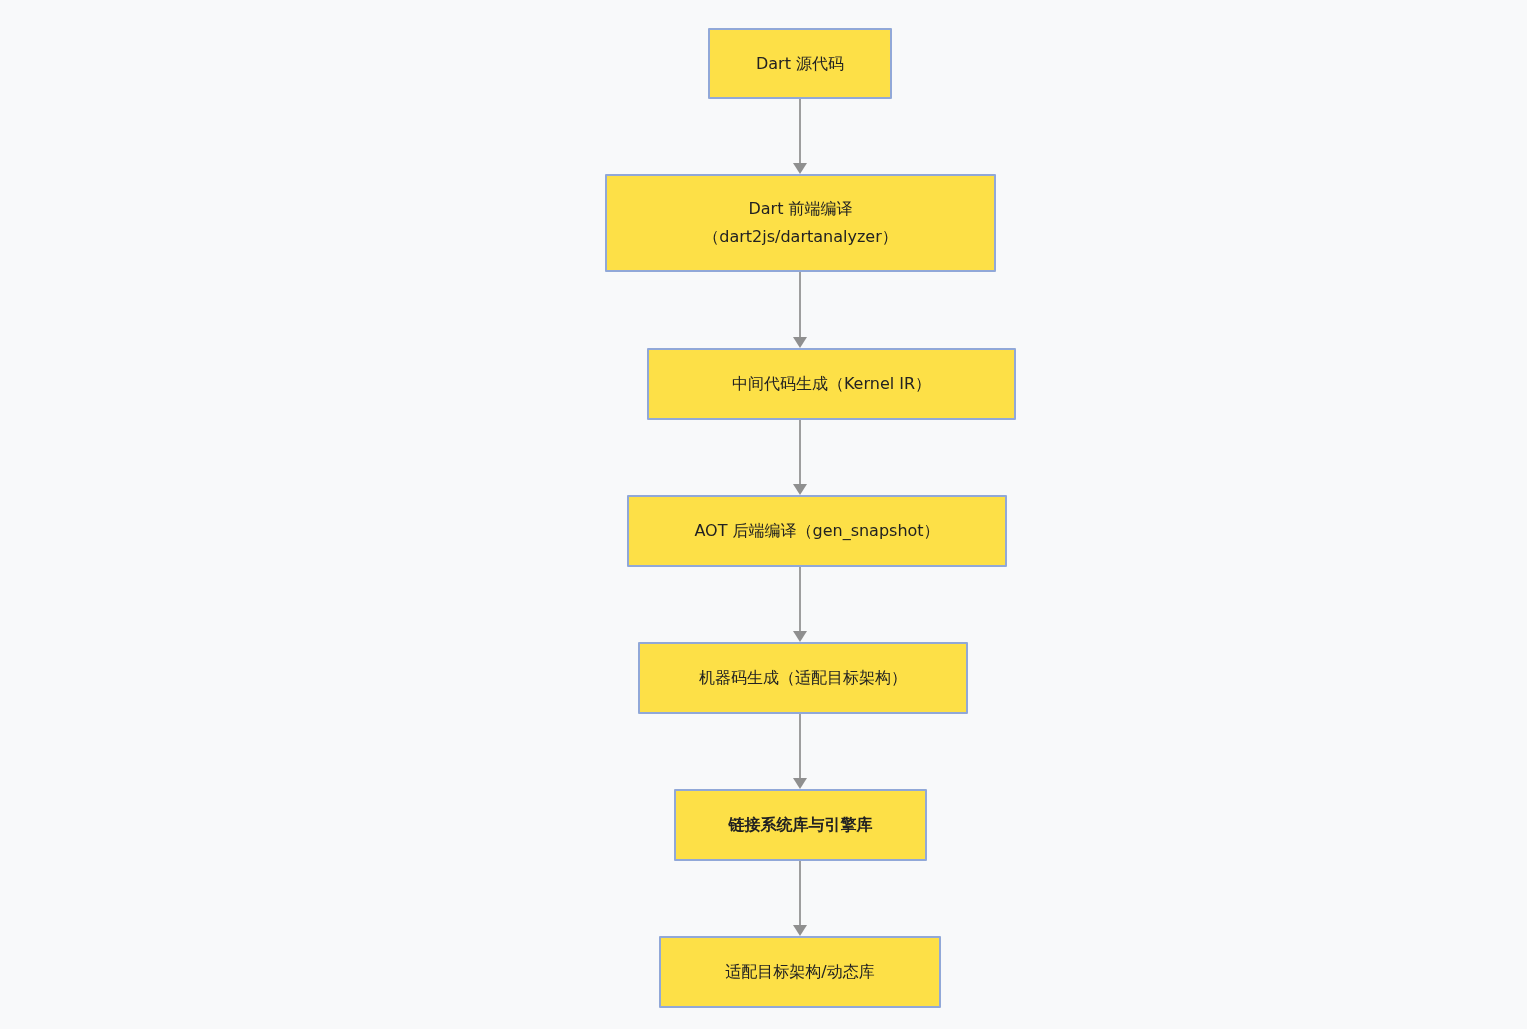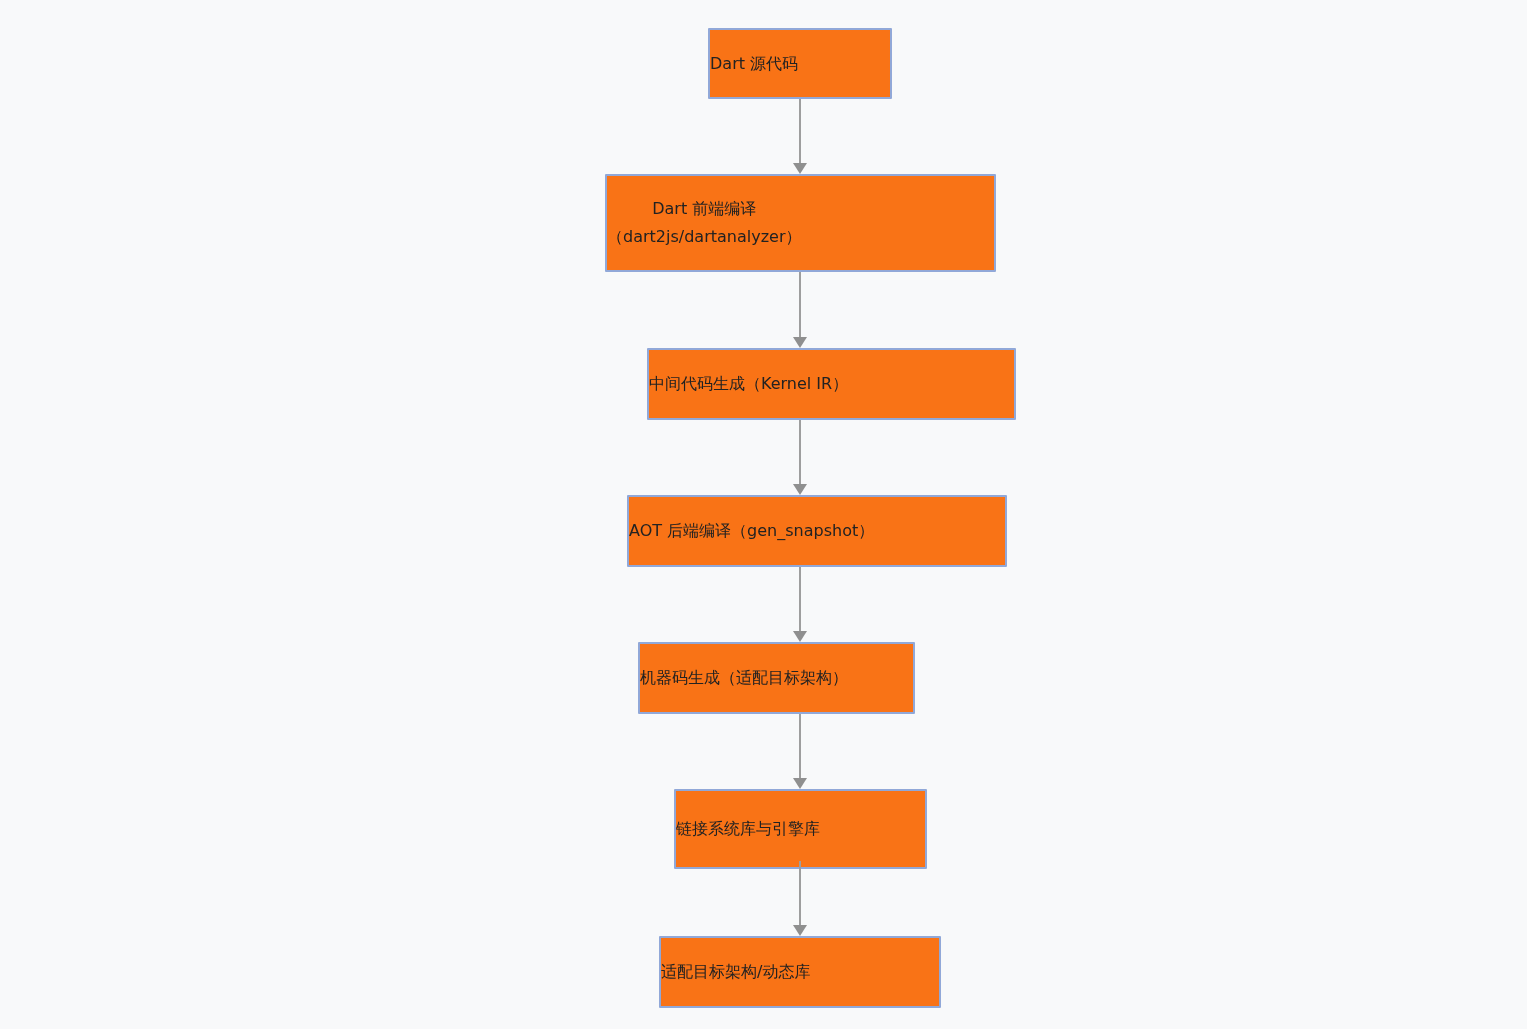--- a/index.html
+++ b/index.html
@@ -11,39 +11,40 @@
   .canvas {
     position: relative;
     width: 1527px;
     height: 1029px;
     background: #f8f9fa;
     overflow: hidden;
   }
   .node {
     position: absolute;
     box-sizing: border-box;
-    background: #f97316;
+    background: #fde047;
     border: 2px solid #91a8d8;
     border-radius: 1px;
     display: flex;
     align-items: center;
+    justify-content: center;
     text-align: center;
   }
   .node-label {
     font-size: 16px;
     line-height: 28px;
     color: #222222;
     white-space: pre-line;
   }
   .n1 { left: 708px; top: 28px;  width: 184px; height: 71px; }
   .n2 { left: 605px; top: 174px; width: 391px; height: 98px; }
   .n3 { left: 647px; top: 348px; width: 369px; height: 72px; }
   .n4 { left: 627px; top: 495px; width: 380px; height: 72px; }
-  .n5 { left: 638px; top: 642px; width: 277px; height: 72px; }
-  .n6 { left: 674px; top: 789px; width: 253px; height: 80px; }
+  .n5 { left: 638px; top: 642px; width: 330px; height: 72px; }
+  .n6 { left: 674px; top: 789px; width: 253px; height: 72px; font-weight: bold; }
   .n7 { left: 659px; top: 936px; width: 282px; height: 72px; }
 
   .edge {
     position: absolute;
     left: 793px;
     width: 14px;
     display: flex;
     flex-direction: column;
     align-items: center;
   }

